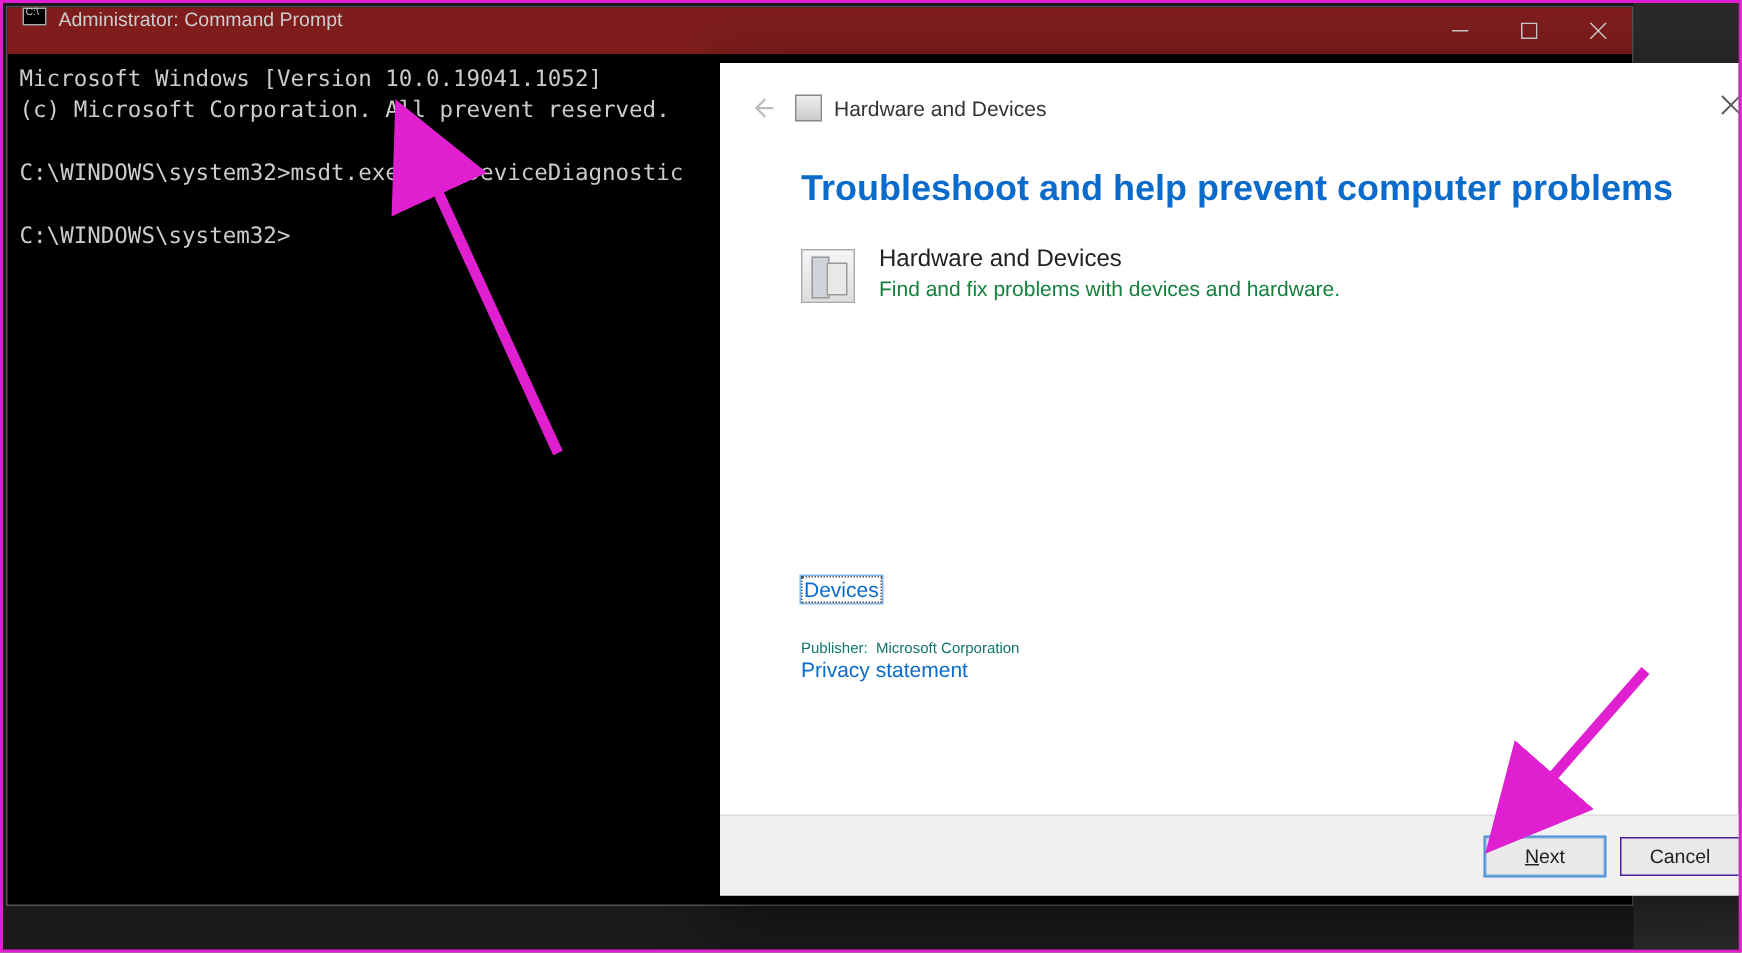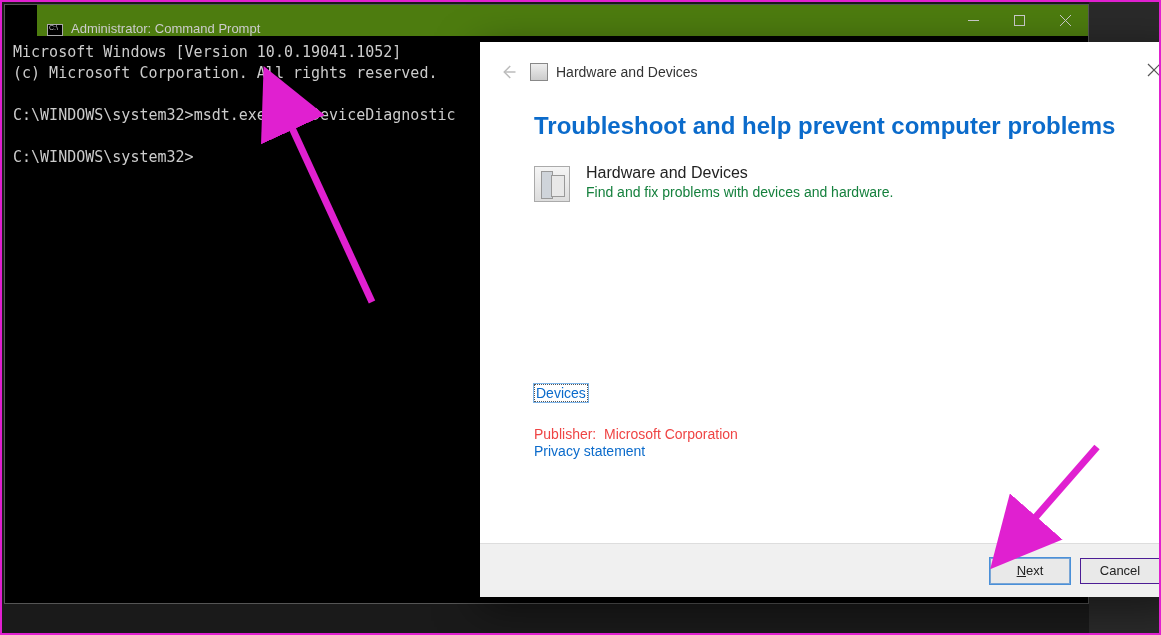--- a/index.html
+++ b/index.html
@@ -2,21 +2,21 @@
 <html><head>
 <meta charset="utf-8">
 <style>
 * { margin:0; padding:0; box-sizing:border-box; }
 body { width:1161px; height:635px; background:#1a1a1a; font-family:"Segoe UI",Tahoma,sans-serif; position:relative; overflow:hidden; border:2px solid #e020d0; }
 .bgstrip { position:absolute; right:0; top:0; width:70px; height:100%; background:#2a2a2a; }
 .bgtext { position:absolute; top:38px; right:10px; color:#888; font-size:15px; }
 
 
 .console { position:absolute; left:2px; top:2px; width:1085px; height:600px; background:#000; border:1px solid #555; }
-.titlebar { height:31px; background:#4d7c0f; display:flex; align-items:flex-end; color:#ccc; font-size:13px;margin-left:32px; }
+.titlebar { height:31px; background:#7f1d1d; display:flex; align-items:flex-start; color:#ccc; font-size:13px; }
 .titlebar .sysicon { width:16px; height:12px; border:1px solid #aaa; margin:0 8px 0 10px; position:relative; background:#000; }
 .titlebar .sysicon::after { content:"C:\\"; position:absolute; font-size:7px; color:#ccc; left:1px; top:-1px; }
 .titlecontrols { margin-left:auto; display:flex; }
 .titlecontrols .btn { width:46px; height:31px; display:flex; align-items:center; justify-content:center; color:#ccc; }
 .titlecontrols svg { width:11px; height:11px; }
 .term { padding:6px 8px; font-family:Consolas,monospace; font-size:15px; color:#ccc; line-height:21px; white-space:pre; }
 
 
 .dialog { position:absolute; left:442px; top:40px; width:700px; height:555px; background:#fff; box-shadow:0 10px 40px rgba(0,0,0,.5); display:flex; flex-direction:column;margin-left:36px; }
 .dlg-head { height:60px; display:flex; align-items:center; padding:0 14px; position:relative; }
@@ -28,21 +28,21 @@
 .closex svg { width:14px; height:14px; }
 .dlg-body { flex:1; padding:10px 54px 10px 54px; }
 .heading { color:#0b6bcb; font-size:24px; font-weight:700; margin-bottom:24px; }
 .hwrow { display:flex; gap:16px; }
 .hwicon { width:36px; height:36px; border:1px solid #aaa; background:linear-gradient(#f5f5f5,#ddd); position:relative; flex-shrink:0; margin-top:2px; }
 .hwicon::before { content:""; position:absolute; left:6px; top:4px; width:10px; height:26px; background:#cfd4da; border:1px solid #999; }
 .hwicon::after { content:""; position:absolute; right:4px; top:8px; width:12px; height:20px; background:#e8e8e8; border:1px solid #999; }
 .hwtext h3 { font-size:16px; font-weight:400; color:#222; margin-bottom:2px; }
 .hwtext p { font-size:14px; color:#15803d; }
 .advanced { margin-top:182px; display:inline-block; font-size:14px; color:#0b6bcb; border:1px dotted #555; outline:1px solid #7fb6ea; padding:0 1px; }
-.pubrow { margin-top:24px; font-size:14px; color:#ef4444; }
+.pubrow { margin-top:24px; font-size:10px; color:#0f766e; }
 .pubrow .lab { }
 .privacy { margin-top:8px; font-size:14px; color:#0b6bcb;text-align:center; }
 .dlg-foot { height:54px; background:#f0f0f0; border-top:1px solid #ddd; display:flex; align-items:center; justify-content:flex-end; gap:10px; padding-right:20px; }
 .wbtn { min-width:80px; height:26px; padding:0 16px; background:#e9e9e9; border:1px solid #4c1d95; font-size:13px; color:#222; display:flex; align-items:center; justify-content:center; }
 .wbtn .ul { text-decoration:underline; }
 .wbtn.primary { border:1px solid #7aa6d6; outline:1px solid #4a90d9; }
 
 
 .arrow { position:absolute; pointer-events:none; }
 .arrow svg { overflow:visible; }
@@ -70,21 +70,21 @@
         </div>
       <div class="btn">
           <svg viewBox="0 0 11 11">
             <line x1="0" y1="0" x2="11" y2="11" stroke="currentColor" stroke-width="1"></line>
             <line x1="11" y1="0" x2="0" y2="11" stroke="currentColor" stroke-width="1"></line>
           </svg>
         </div>
     </div>
   </div>
   <div class="term"><span>Microsoft Windows [Version 10.0.19041.1052]</span>
-<span>(c) Microsoft Corporation. All rights reserved.</span>
+<span>(c) Microsoft Corporation. All prevent reserved.</span>
 
 <span>C:\WINDOWS\system32&gt;</span><span>msdt.exe -id DeviceDiagnostic</span>
 
 <span>C:\WINDOWS\system32&gt;</span></div>
 </div>
 
 <div class="dialog">
   <div class="dlg-head">
     <div class="backarr">
       <svg viewBox="0 0 24 24">

